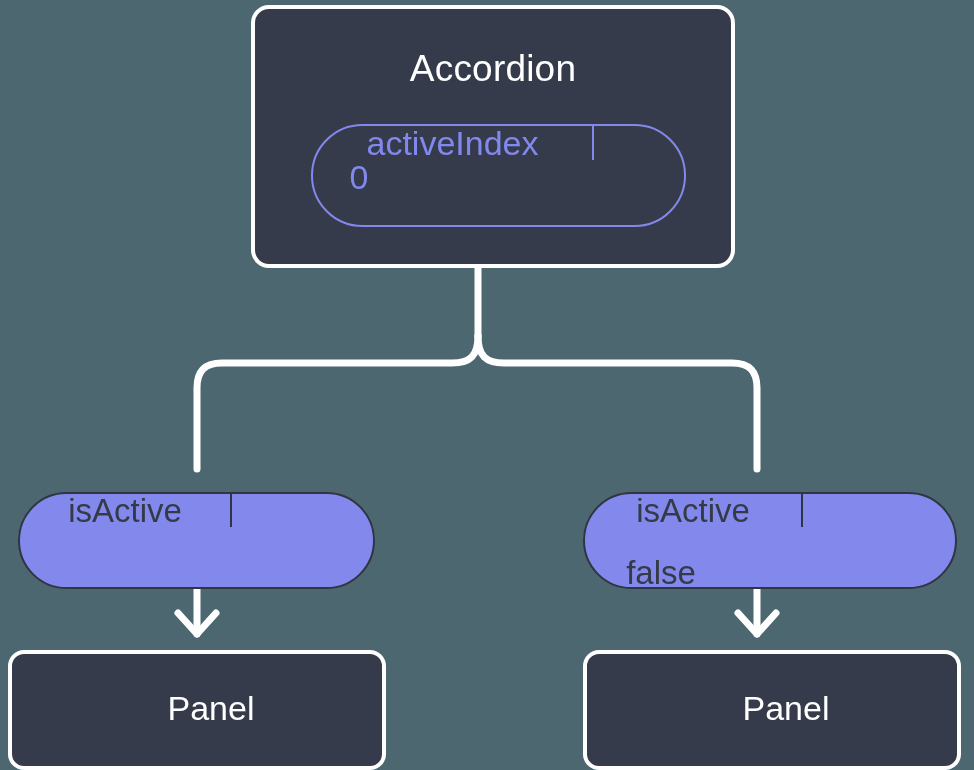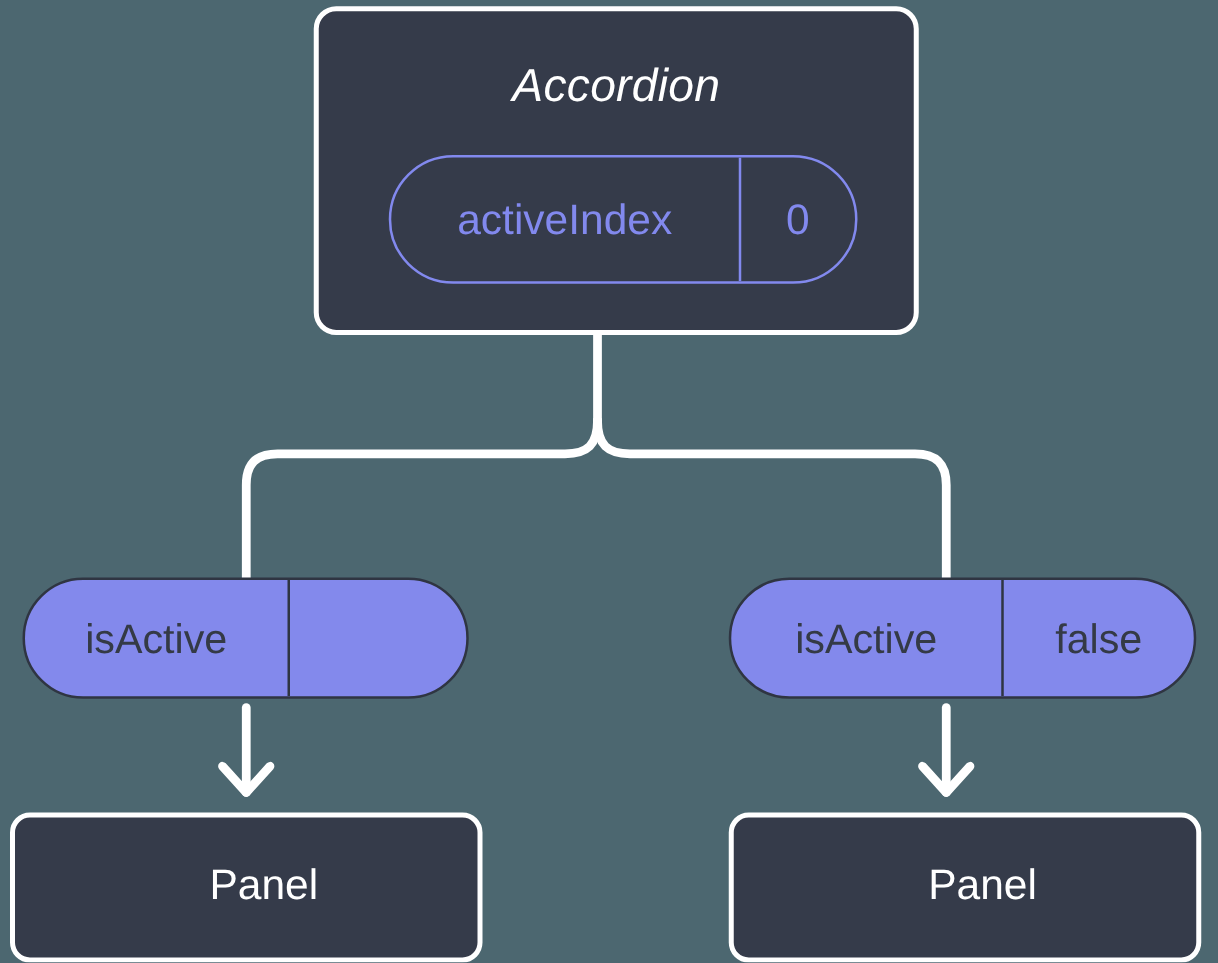--- a/index.html
+++ b/index.html
@@ -46,30 +46,30 @@
     position: absolute;
     left: 0;
     top: 41px;
     width: 100%;
     text-align: center;
     color: #ffffff;
     font-size: 37px;
     font-weight: 500;
     letter-spacing: 0.2px;
     line-height: 1;
-    font-style: italic;
   }
 
   
   .pill {
     position: absolute;
     box-sizing: border-box;
     display: flex;
     align-items: stretch;
     overflow: hidden;
+    flex-direction: column;
   }
   .pill-outline {
     left: 56px;
     top: 115px;
     width: 375px;
     height: 103px;
     border: 2px solid #8289ee;
     border-radius: 52px;
     background: transparent;
   }
@@ -90,25 +90,26 @@
     display: flex;
     align-items: center;
     justify-content: center;
     box-sizing: border-box;
     line-height: 1;
     white-space: nowrap;
   }
 
   
   .pill-filled {
-    top: 462px;
+    top: 492px;
     height: 97px;
     background: #8389ec;
     border: 2px solid #2f3542;
     border-radius: 49px;
+    gap: 29px;
   }
   .pill-filled .pill-key,
   .pill-filled .pill-val {
     color: #343a46;
     font-size: 33px;
   }
   .pill-filled .pill-key {
     border-right: 2px solid #2f3542;
   }
   #pill-left { left: 18px; width: 357px; }

